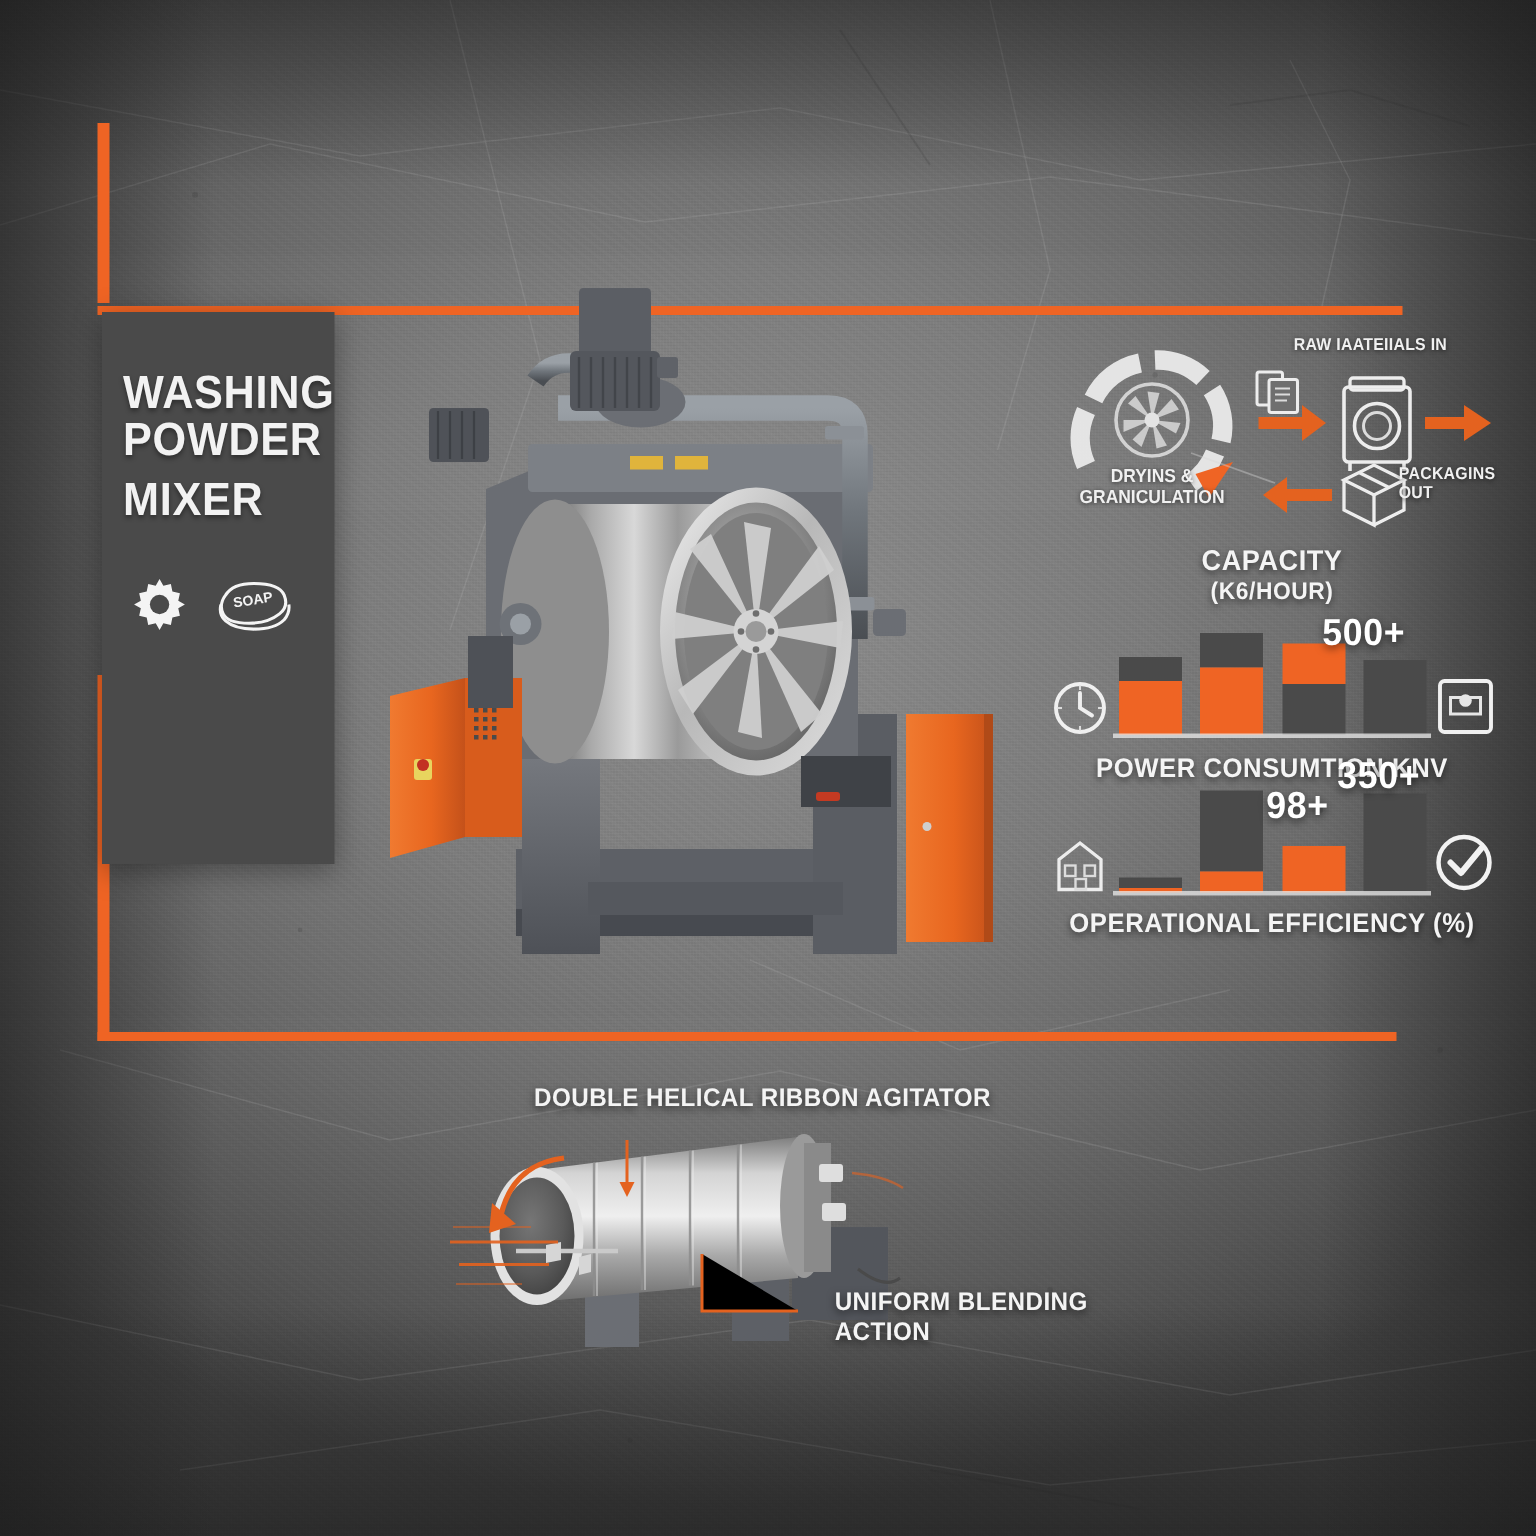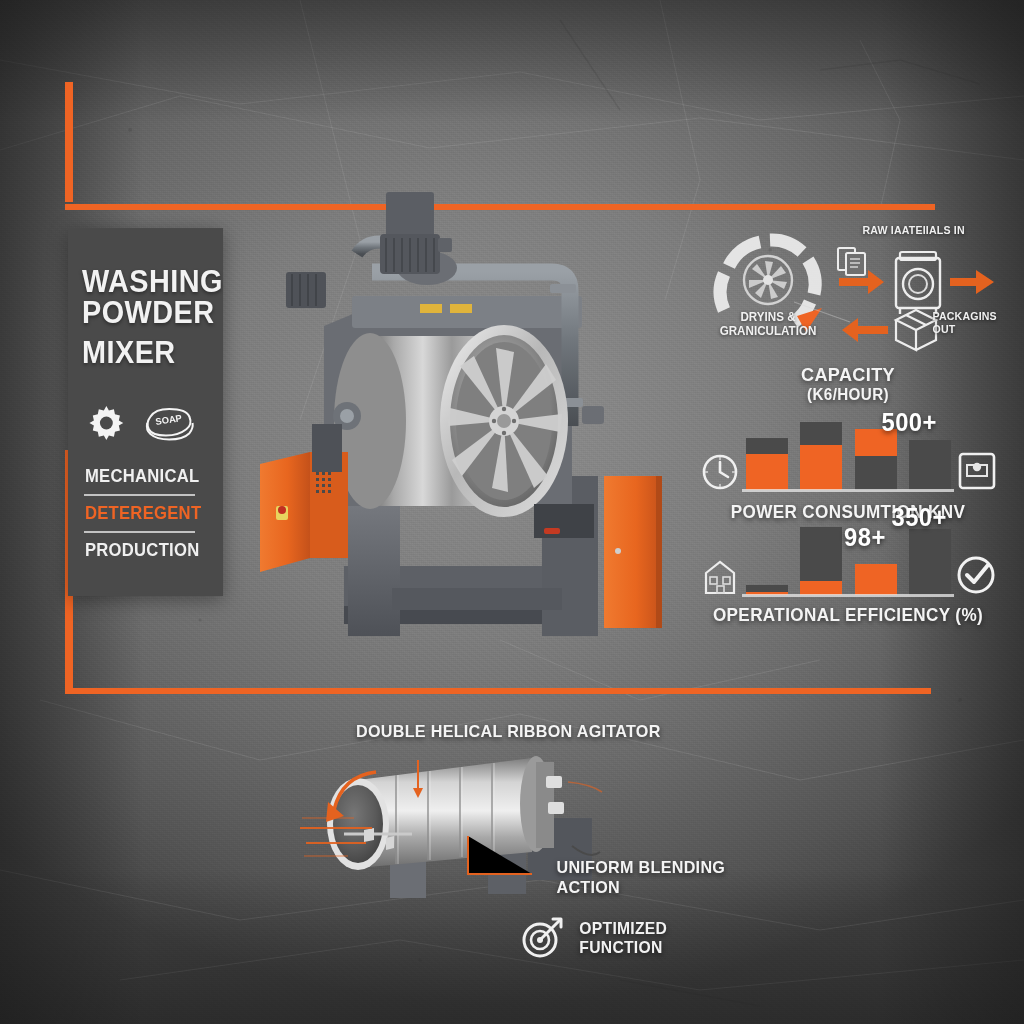--- a/index.html
+++ b/index.html
@@ -36,21 +36,21 @@
 
   
   .frame-bar{ position:absolute; background:#ef6424; }
   #frame-left-top   { left:65px;  top:82px;  width:8px;  height:120px; }
   #frame-top        { left:65px;  top:204px; width:870px;height:6px; }
   #frame-left-bottom{ left:65px;  top:450px; width:8px;  height:244px; }
   #frame-bottom     { left:65px;  top:688px; width:866px;height:6px; }
 
   
   #title-panel{
-    position:absolute; left:68px; top:228px; width:155px; height:368px;
+    position:absolute; left:68px; top:208px; width:155px; height:368px;
     background:#4a4a4a;
     box-shadow:0 4px 18px rgba(0,0,0,.35);
     padding:38px 26px 0 14px;
   }
   .title-line{
     color:#f2f2f2; font-weight:800; letter-spacing:.5px;
     font-size:31px; line-height:31px; text-transform:uppercase;
     transform:scaleX(.93); transform-origin:left center;
     text-shadow:0 2px 4px rgba(0,0,0,.4);
   }
@@ -198,27 +198,20 @@
 
       <svg width="58" height="42" viewBox="0 0 72 52">
         <g fill="none" stroke="#f4f4f4" stroke-width="2.6">
           <path d="M12 18 q6-10 24-10 q22 0 26 10 q4 10-4 16 q-10 8-26 8 q-18 0-22-8 q-4-8 2-16z"></path>
           <path d="M8 26 q-2 9 4 14 q8 7 24 7 q18 0 26-8 q5-6 4-13"></path>
         </g>
         <text x="36" y="26" font-family="'Liberation Sans',sans-serif" font-size="12" font-weight="800" fill="#f4f4f4" text-anchor="middle" transform="rotate(-9 36 26)">SOAP</text>
       </svg>
     </div>
 
-    <div id="subtitle-block">
-      <div class="sub-line">MECHANICAL</div>
-      <div class="title-rule"></div>
-      <div class="sub-line accent">DETEREGENT</div>
-      <div class="title-rule"></div>
-      <div class="sub-line">PRODUCTION</div>
-    </div>
   </div>
 
   <svg id="machine-photo" viewBox="0 0 420 470">
     <defs>
       <linearGradient id="steelDrum" x1="0" y1="0" x2="1" y2="0">
         <stop offset="0%" stop-color="#6e6e6e"></stop>
         <stop offset="18%" stop-color="#a9a9a9"></stop>
         <stop offset="40%" stop-color="#d8d8d8"></stop>
         <stop offset="62%" stop-color="#9a9a9a"></stop>
         <stop offset="85%" stop-color="#c4c4c4"></stop>
@@ -594,28 +587,15 @@
       </g>
       <path d="M268 64 q22 2 34 10" stroke="#e4621f" stroke-width="1.6" fill="none" opacity=".6"></path>
       <path d="M272 128 q18 14 28 6" stroke="#4a4a4a" stroke-width="2" fill="none"></path>
     </svg>
 
     <div id="agitator-label-bottom">UNIFORM BLENDING ACTION</div>
   </div>
 
   <div id="footer">
 
-    <div class="badge" id="badge-optimized">
-      <svg width="44" height="44" viewBox="0 0 44 44">
-        <circle cx="20" cy="24" r="16" fill="none" stroke="#f0f0f0" stroke-width="3"></circle>
-        <circle cx="20" cy="24" r="9" fill="none" stroke="#f0f0f0" stroke-width="2.6"></circle>
-        <circle cx="20" cy="24" r="3" fill="#f0f0f0"></circle>
-        <path d="M20 24 L39 5" stroke="#f0f0f0" stroke-width="3" stroke-linecap="round"></path>
-        <path d="M33 3 L41 3 L41 11" fill="none" stroke="#f0f0f0" stroke-width="3" stroke-linecap="round" stroke-linejoin="round"></path>
-      </svg>
-      <div class="badge-label">
-        <span class="l1">OPTIMIZED</span>
-        <span class="l2">FUNCTION</span>
-      </div>
-    </div>
   </div>
 
 </div>
 
 </body></html>

